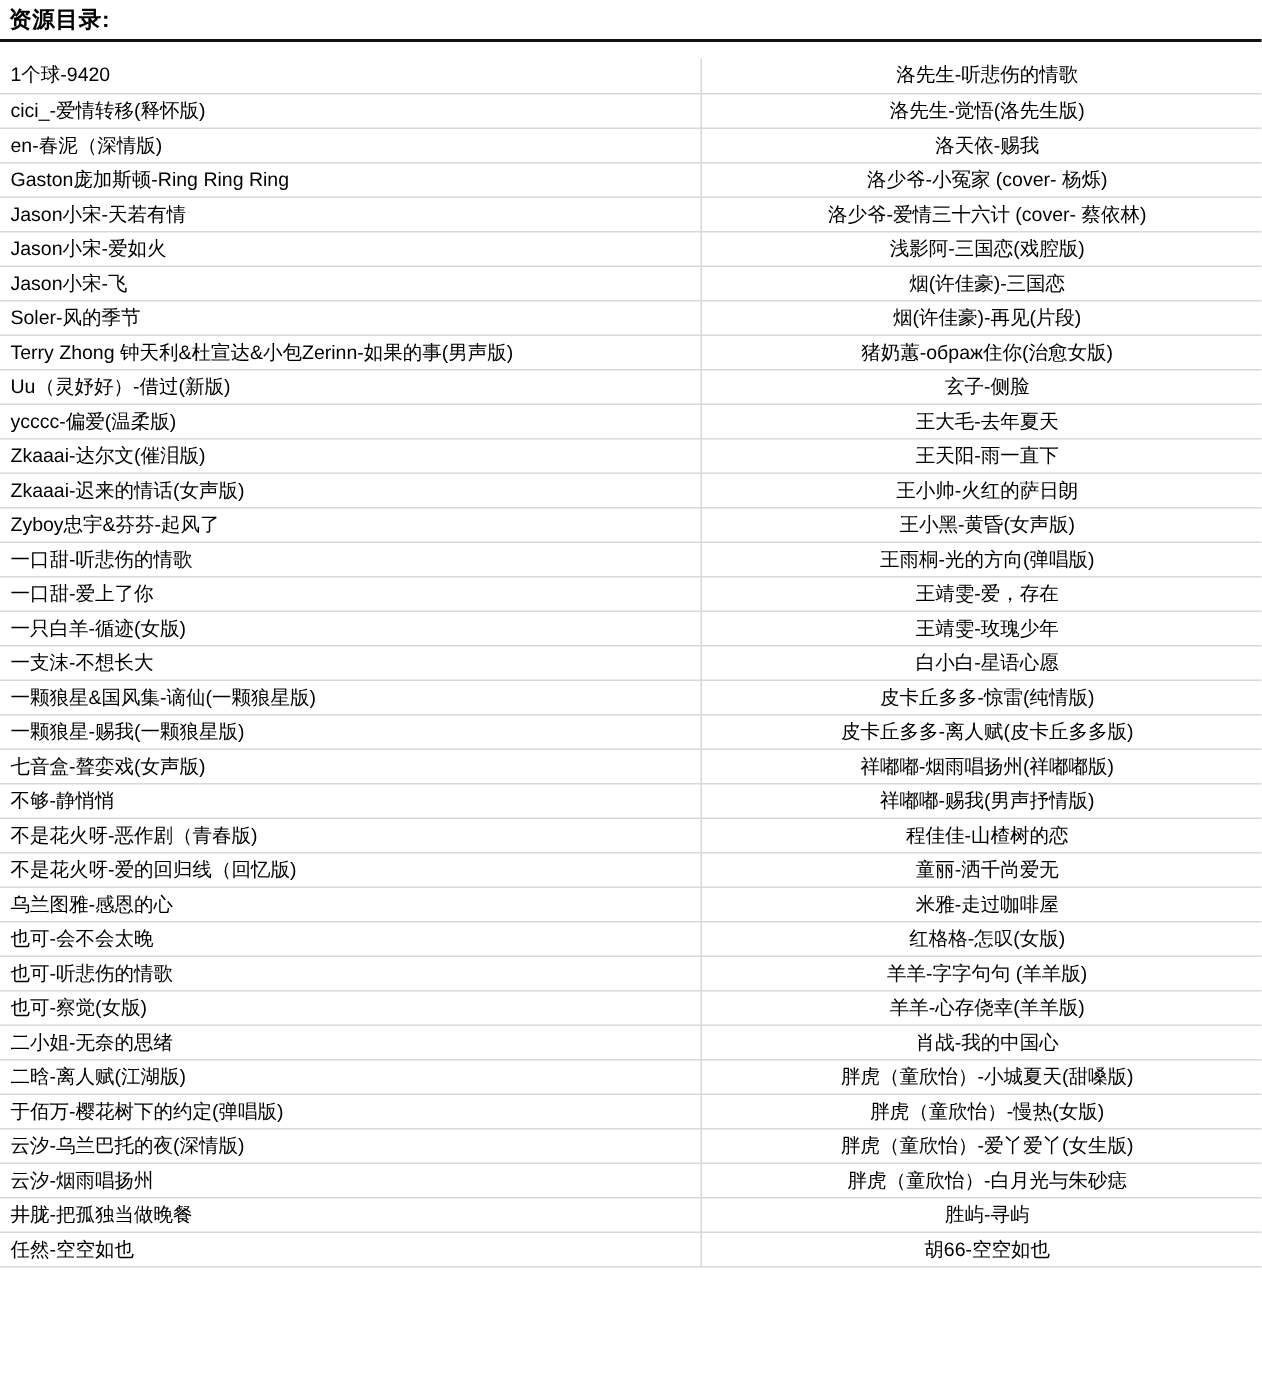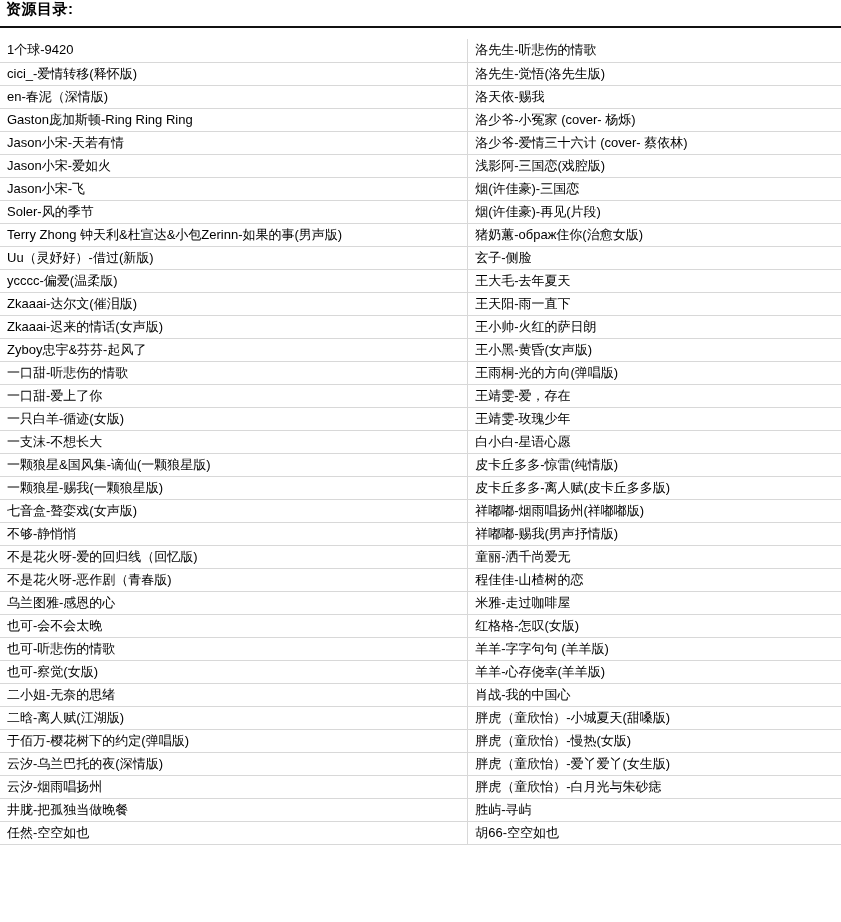--- a/index.html
+++ b/index.html
@@ -16,21 +16,21 @@
   }
   .page {
     width: 841px;
     height: 922px;
     position: relative;
     box-sizing: border-box;
   }
   .title-bar {
     height: 28px;
     display: flex;
-    align-items: flex-start;
+    align-items: center;
     padding-left: 6px;
     border-bottom: 2px solid #111111;
     box-sizing: border-box;
   }
   .title-text {
     font-size: 15px;
     font-weight: bold;
     letter-spacing: 0.5px;
   }
   .table {
@@ -48,20 +48,21 @@
     white-space: nowrap;
     overflow: hidden;
     box-sizing: border-box;
   }
   .col-left {
     width: 421px;
     border-right: 1px solid #d8d8d8;
   }
   .col-right {
     width: 336px;
+    text-align: center;
   }
 </style>
 </head>
 <body>
 
 <div class="page">
 
   <div class="title-bar">
     <span class="title-text">资源目录:</span>
   </div>
@@ -150,28 +151,28 @@
         </tr>
         <tr>
           <td class="col-left">七音盒-聱娈戏(女声版)</td>
           <td class="col-right">祥嘟嘟-烟雨唱扬州(祥嘟嘟版)</td>
         </tr>
         <tr>
           <td class="col-left">不够-静悄悄</td>
           <td class="col-right">祥嘟嘟-赐我(男声抒情版)</td>
         </tr>
         <tr>
+          <td class="col-left">不是花火呀-恶作剧（青春版)</td>
+          <td class="col-right">程佳佳-山楂树的恋</td>
+        </tr>
+        <tr>
           <td class="col-left">不是花火呀-爱的回归线（回忆版)</td>
           <td class="col-right">童丽-洒千尚爱无</td>
         </tr>
         <tr>
-          <td class="col-left">不是花火呀-恶作剧（青春版)</td>
-          <td class="col-right">程佳佳-山楂树的恋</td>
-        </tr>
-        <tr>
           <td class="col-left">乌兰图雅-感恩的心</td>
           <td class="col-right">米雅-走过咖啡屋</td>
         </tr>
         <tr>
           <td class="col-left">也可-会不会太晚</td>
           <td class="col-right">红格格-怎叹(女版)</td>
         </tr>
         <tr>
           <td class="col-left">也可-听悲伤的情歌</td>
           <td class="col-right">羊羊-字字句句 (羊羊版)</td>

